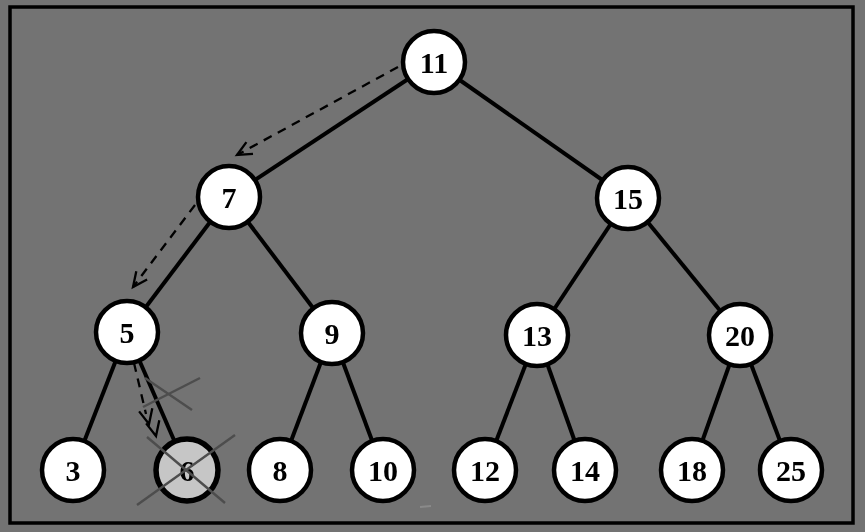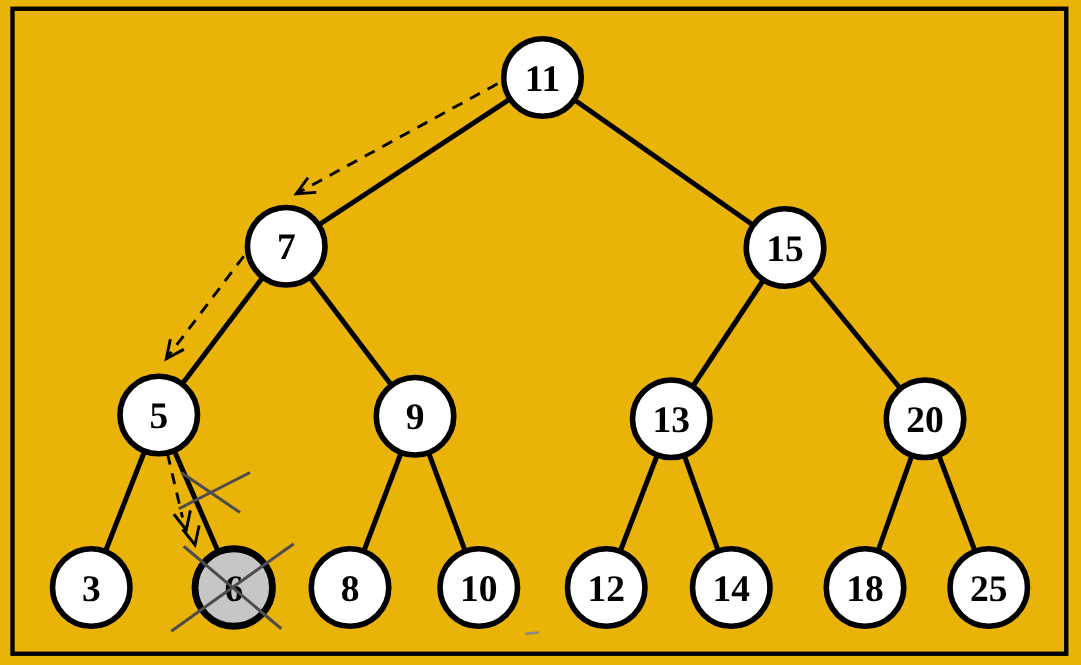--- a/index.html
+++ b/index.html
@@ -8,21 +8,21 @@
     background: #ffffff;
     width: 865px;
     height: 532px;
     overflow: hidden;
     font-family: "Liberation Serif", serif;
   }
   #stage {
     position: relative;
     width: 865px;
     height: 532px;
-    background: #eab308;
+    background: #737373;
   }
   svg { display: block; }
   text.node-label {
     font-family: "Liberation Serif", "DejaVu Serif", serif;
     font-weight: bold;
     text-anchor: middle;
   }
 </style>
 </head>
 <body>

